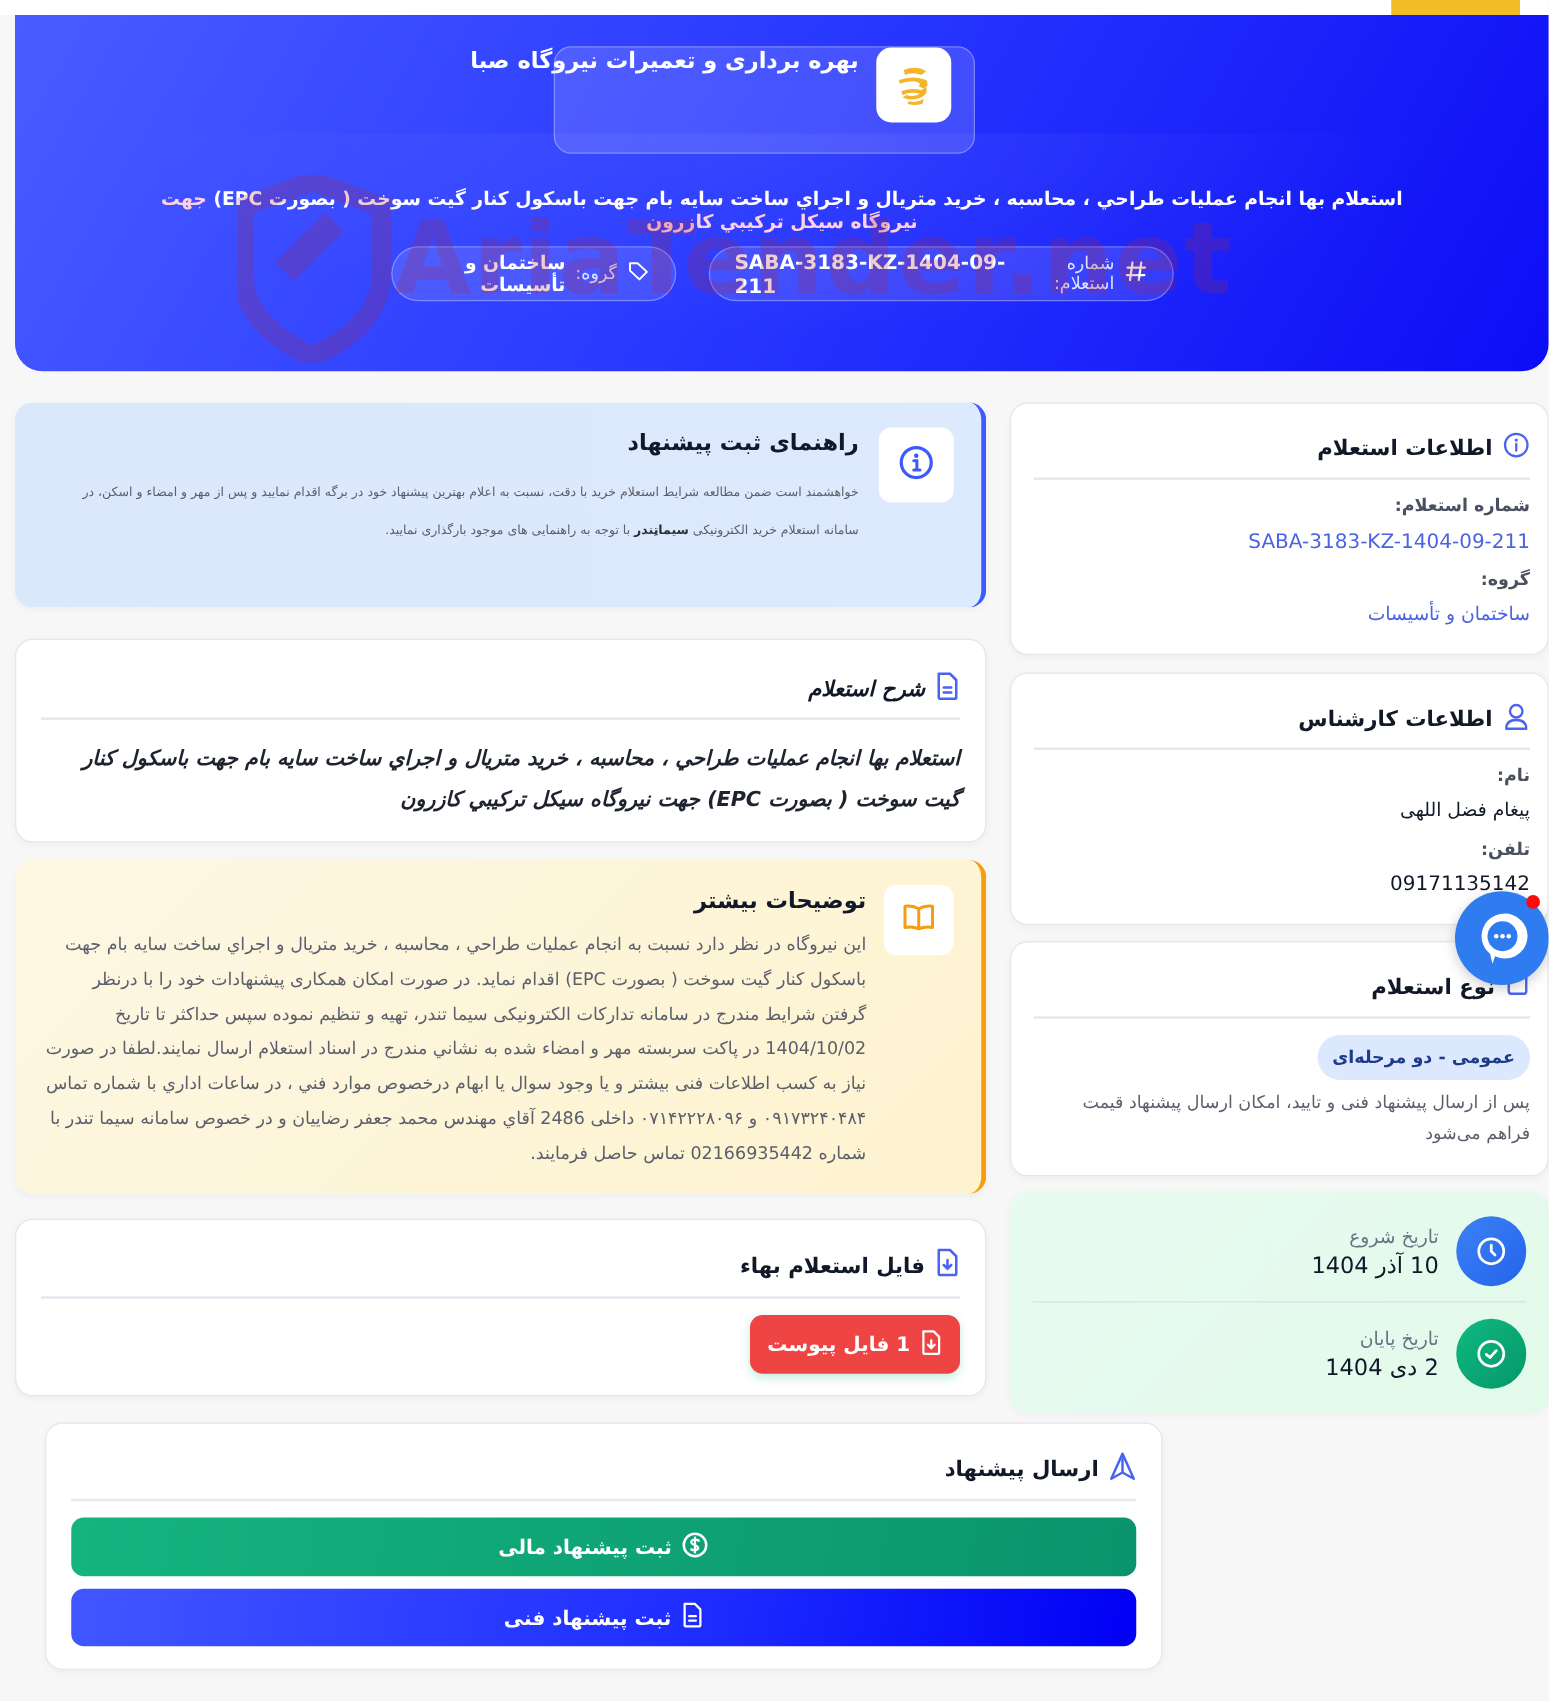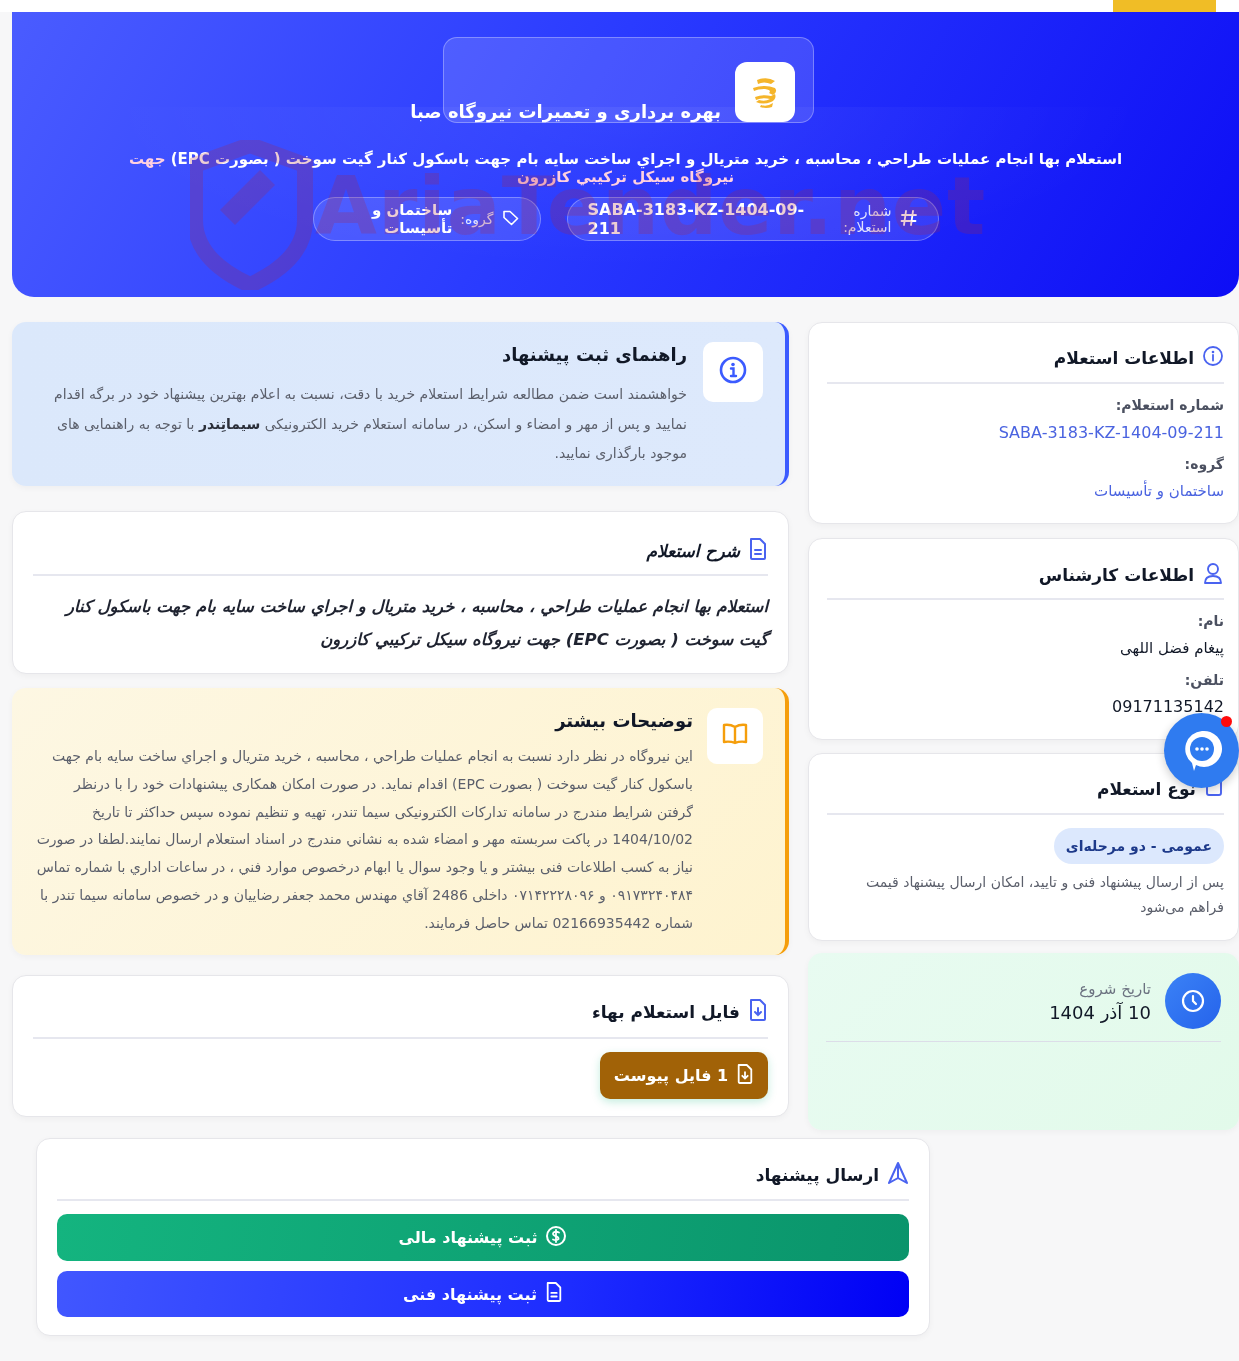--- a/index.html
+++ b/index.html
@@ -21,25 +21,25 @@
     position: absolute; top: 12px; left: 12px; width: 1227px; height: 285px;
     background: linear-gradient(120deg, #4a5cff 0%, #2a3bff 45%, #0d0df5 100%);
     border-radius: 0 0 22px 22px;
     overflow: hidden;
   }
   .hero-glow {
     position: absolute; left: 0; right: 0; top: 95px; height: 190px;
     background: radial-gradient(ellipse at 50% 0%, rgba(255,255,255,0.06), rgba(255,255,255,0) 60%);
   }
   .company-box {
-    position: absolute; top: 25px; left: 431px; width: 371px; height: 86px;
+    position: absolute; top: 25px; left: 431px; width: 337px; height: 86px;
     background: rgba(255,255,255,0.14);
     border: 1px solid rgba(255,255,255,0.30);
     border-radius: 14px;
-    display: flex; align-items: flex-end; gap: 14px; padding: 0 18px 0 18px;
+    display: flex; align-items: flex-start; gap: 14px; padding: 0 18px 0 18px;
     flex-direction: row;
   }
   .logo {
     width: 60px; height: 60px; background: #ffffff; border-radius: 12px;
     display: flex; align-items: center; justify-content: center; flex-shrink: 0;
   }
   .company-name {
     color: #ffffff; font-weight: bold; font-size: 18px; white-space: nowrap;
   }
   .hero-title {
@@ -87,21 +87,21 @@
     background: linear-gradient(90deg, #dbe8fb, #dde9fc);
     border: none; border-right: 4px solid #3b5bff;
   }
   .icon-tile {
     position: absolute; width: 60px; height: 60px; background: #ffffff; border-radius: 10px;
     display: flex; align-items: center; justify-content: center;
   }
   .guide .icon-tile { top: 20px; right: 22px; }
   .guide .title { position: absolute; top: 22px; right: 98px; font-weight: bold; font-size: 18px; }
   .guide .body {
-    position: absolute; top: 58px; right: 98px; left: 30px; font-size: 14px; line-height: 29.5px;
+    position: absolute; top: 58px; right: 98px; left: 30px; font-size: 10px; line-height: 29.5px;
     color: #5b5f6b;
   }
   .guide .body b { color: #2b2f3a; }
 
   .desc { top: 511px; left: 12px; width: 777px; height: 163px; font-style: italic; }
   .desc .card-header { position: absolute; top: 25px; right: 20px; }
   .desc .divider { position: absolute; top: 62px; right: 20px; left: 20px; }
   .desc .text {
     position: absolute; top: 78px; right: 20px; left: 30px; font-weight: bold; font-size: 16.5px;
     line-height: 33px; color: #1f2330;
@@ -117,21 +117,21 @@
   .more .body {
     position: absolute; top: 55px; right: 92px; left: 24px; font-size: 14px; line-height: 27.8px;
     color: #5b5f6b;
   }
 
   .file { top: 975px; left: 12px; width: 777px; height: 142px; }
   .file .card-header { position: absolute; top: 22px; right: 20px; }
   .file .divider { position: absolute; top: 61px; right: 20px; left: 20px; }
   .btn-file {
     position: absolute; top: 76px; right: 20px; width: 168px; height: 47px;
-    background: #a16207; color: #ffffff; border-radius: 10px; border: none;
+    background: #ef4444; color: #ffffff; border-radius: 10px; border: none;
     display: flex; align-items: center; justify-content: center; gap: 8px;
     font-weight: bold; font-size: 16px; font-family: inherit;
     box-shadow: 0 3px 8px rgba(18,185,129,0.25);
   }
 
   .submit { top: 1138px; left: 12px; width: 894px; height: 198px; margin-left: 24px; }
   .submit .card-header { position: absolute; top: 22px; right: 20px; }
   .submit .divider { position: absolute; top: 60px; right: 20px; left: 20px; }
   .btn-wide {
     position: absolute; right: 20px; left: 20px; height: 47px; border-radius: 10px; border: none;
@@ -390,20 +390,32 @@
           <circle cx="13" cy="13" r="10" stroke="#fff" stroke-width="2.2" fill="none"></circle>
           <path d="M13 8 V13 L16 16" stroke="#fff" stroke-width="2.2" fill="none" stroke-linecap="round"></path>
         </svg>
     </div>
     <div class="date-text">
       <div class="dl">تاریخ شروع</div>
       <div class="dv">10 آذر 1404</div>
     </div>
   </div>
   <div class="divider"></div>
+  <div class="date-row r2">
+    <div class="date-circle green">
+      <svg width="26" height="26" viewBox="0 0 26 26">
+          <circle cx="13" cy="13" r="10" stroke="#fff" stroke-width="2.2" fill="none"></circle>
+          <path d="M9 13.5 L12 16 L17 10.5" stroke="#fff" stroke-width="2.2" fill="none" stroke-linecap="round" stroke-linejoin="round"></path>
+        </svg>
+    </div>
+    <div class="date-text">
+      <div class="dl">تاریخ پایان</div>
+      <div class="dv">2 دی 1404</div>
+    </div>
+  </div>
 </section>
 
 <button class="chat-fab">
   <span>
     <svg width="48" height="48" viewBox="0 0 48 48">
         <path d="M24 6 A18 18 0 1 1 18 40 L16 46 L14 38 A18 18 0 0 1 24 6 Z" fill="#fff"></path>
         <circle cx="24" cy="24" r="12" fill="#2f7bf0"></circle>
         <circle cx="19" cy="24" r="1.8" fill="#fff"></circle>
         <circle cx="24" cy="24" r="1.8" fill="#fff"></circle>
         <circle cx="29" cy="24" r="1.8" fill="#fff"></circle>

